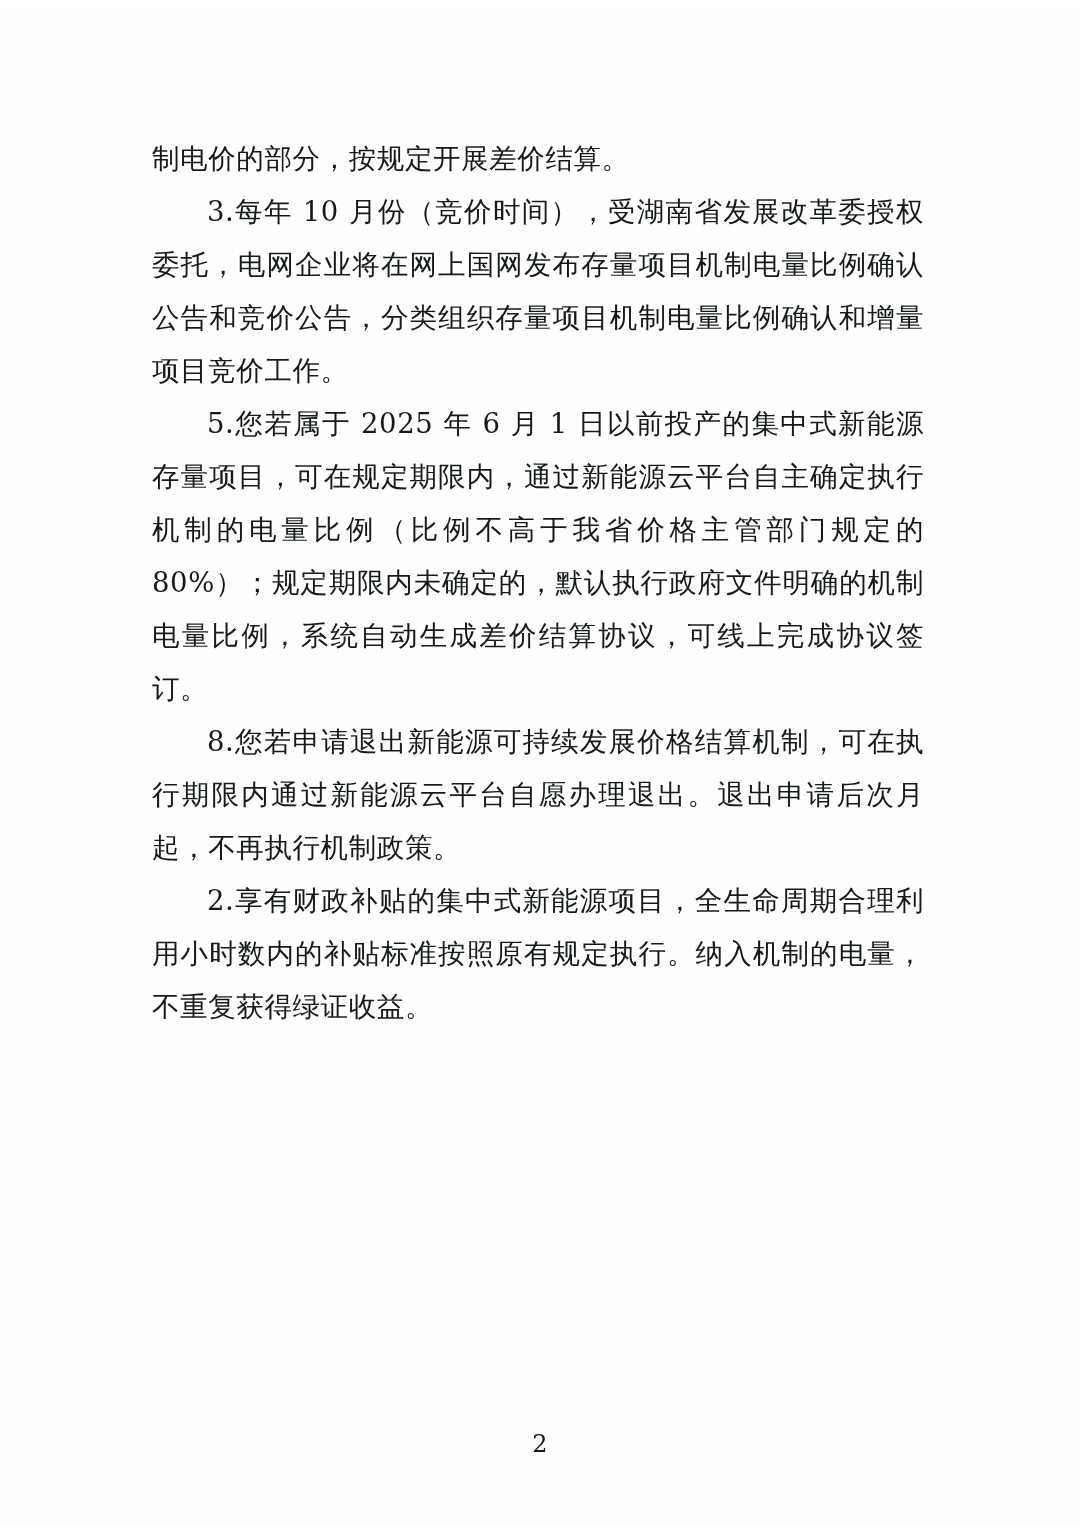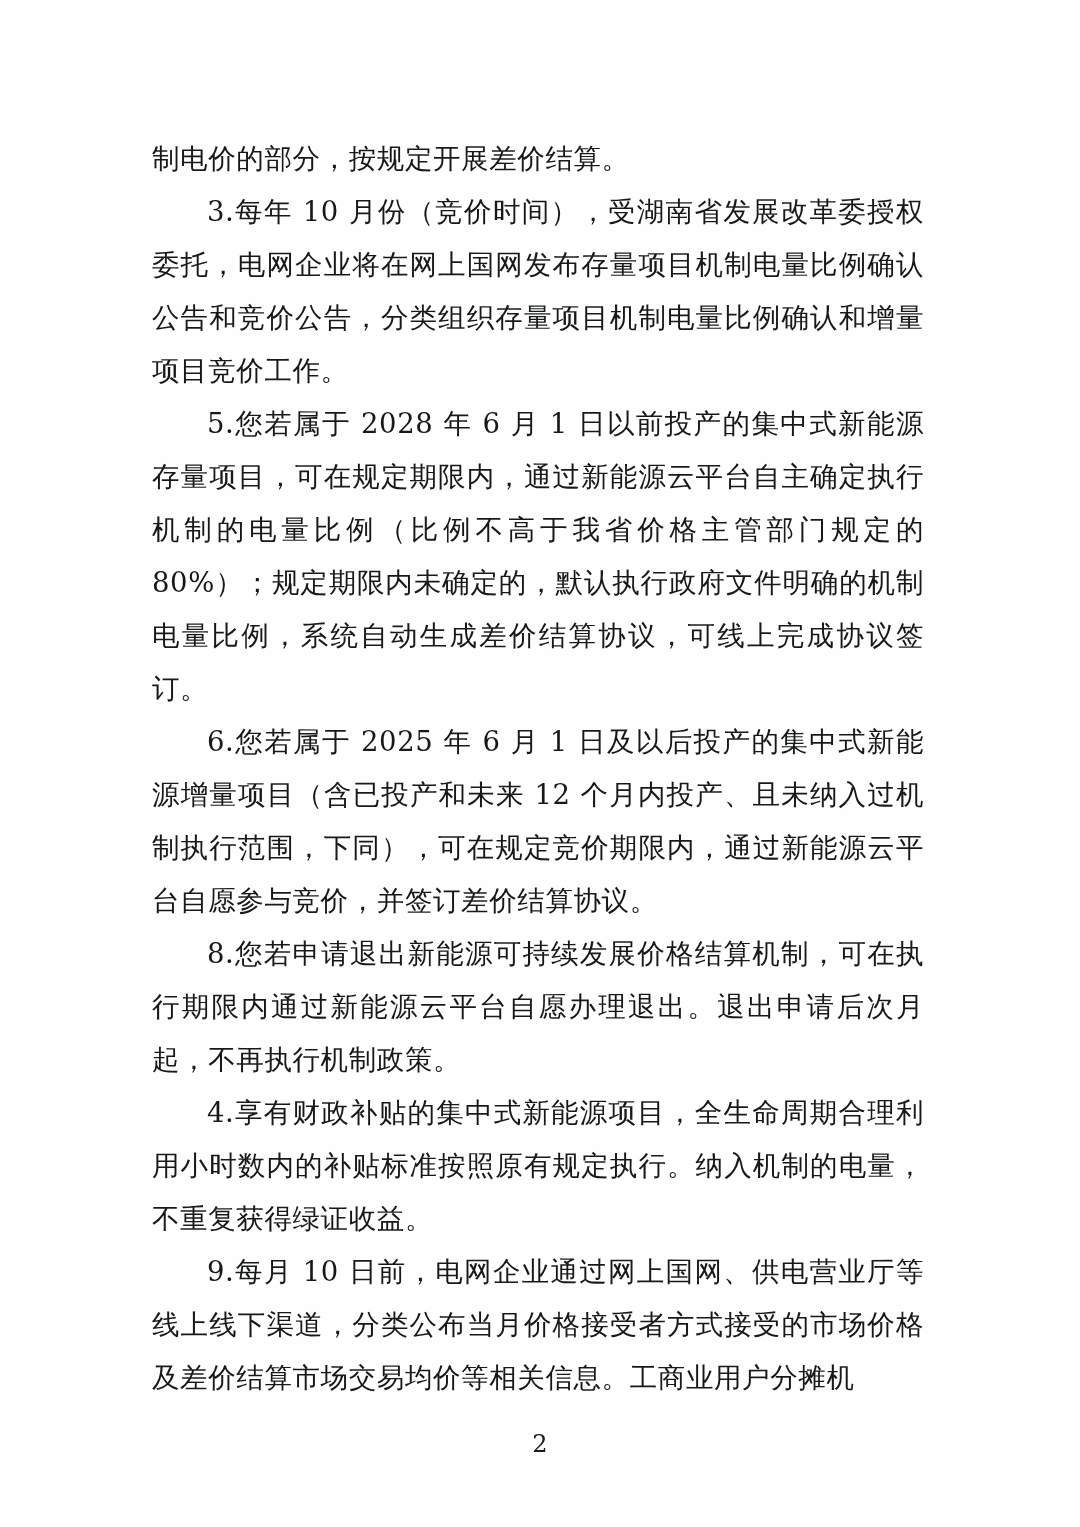--- a/index.html
+++ b/index.html
@@ -54,20 +54,18 @@
     font-family: "DejaVu Serif", "Liberation Serif", serif;
   }
 </style>
 </head>
 <body>
 
 <div class="page">
   <div class="content">
     <p class="para">制电价的部分，按规定开展差价结算。</p>
     <p class="para indent">3.每年 10 月份（竞价时间），受湖南省发展改革委授权委托，电网企业将在网上国网发布存量项目机制电量比例确认公告和竞价公告，分类组织存量项目机制电量比例确认和增量项目竞价工作。</p>
-    <p class="para indent">5.您若属于 2028 年 6 月 1 日以前投产的集中式新能源存量项目，可在规定期限内，通过新能源云平台自主确定执行机制的电量比例（比例不高于我省价格主管部门规定的 80%）；规定期限内未确定的，默认执行政府文件明确的机制电量比例，系统自动生成差价结算协议，可线上完成协议签订。</p>
-    <p class="para indent">6.您若属于 2025 年 6 月 1 日及以后投产的集中式新能源增量项目（含已投产和未来 12 个月内投产、且未纳入过机制执行范围，下同），可在规定竞价期限内，通过新能源云平台自愿参与竞价，并签订差价结算协议。</p>
+    <p class="para indent">5.您若属于 2025 年 6 月 1 日以前投产的集中式新能源存量项目，可在规定期限内，通过新能源云平台自主确定执行机制的电量比例（比例不高于我省价格主管部门规定的 80%）；规定期限内未确定的，默认执行政府文件明确的机制电量比例，系统自动生成差价结算协议，可线上完成协议签订。</p>
     <p class="para indent">8.您若申请退出新能源可持续发展价格结算机制，可在执行期限内通过新能源云平台自愿办理退出。退出申请后次月起，不再执行机制政策。</p>
-    <p class="para indent">4.享有财政补贴的集中式新能源项目，全生命周期合理利用小时数内的补贴标准按照原有规定执行。纳入机制的电量，不重复获得绿证收益。</p>
-    <p class="para indent">9.每月 10 日前，电网企业通过网上国网、供电营业厅等线上线下渠道，分类公布当月价格接受者方式接受的市场价格及差价结算市场交易均价等相关信息。工商业用户分摊机</p>
+    <p class="para indent">2.享有财政补贴的集中式新能源项目，全生命周期合理利用小时数内的补贴标准按照原有规定执行。纳入机制的电量，不重复获得绿证收益。</p>
   </div>
   <div class="page-number">2</div>
 </div>
 
 </body></html>

